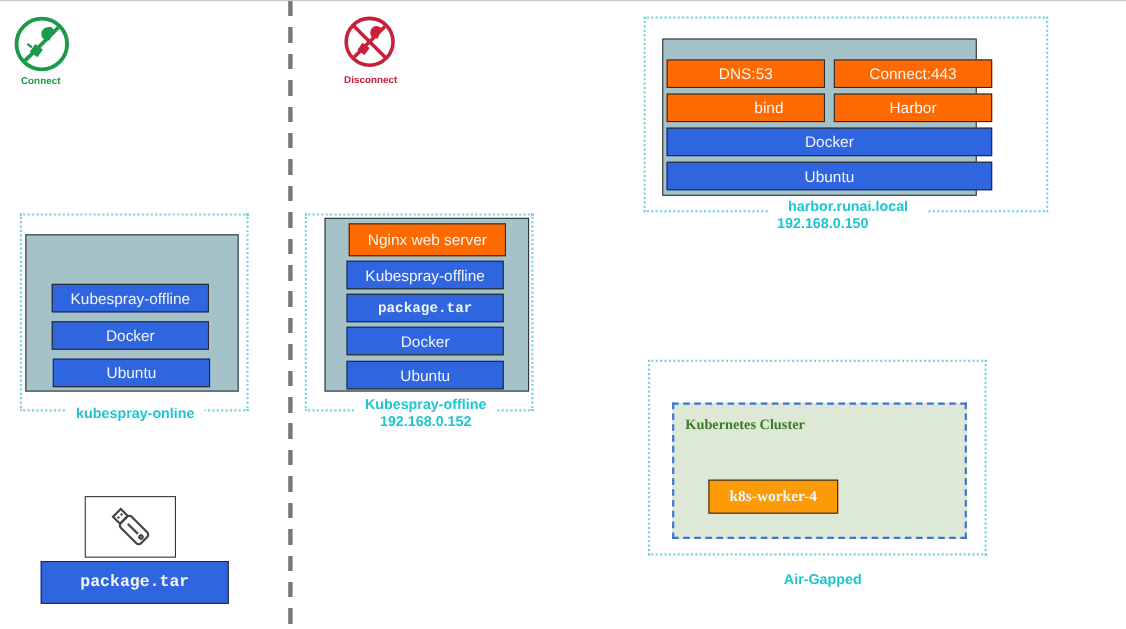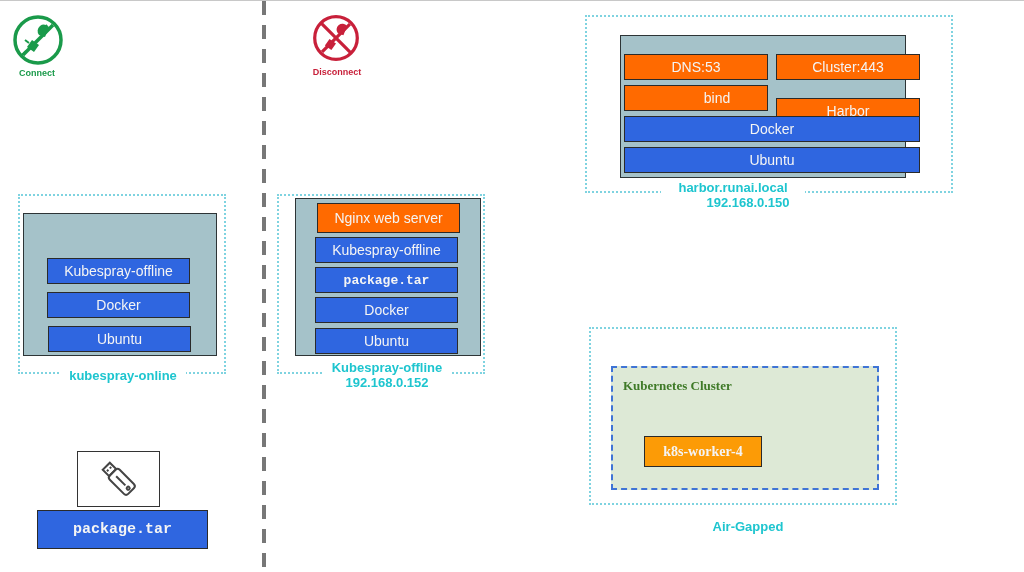--- a/index.html
+++ b/index.html
@@ -83,29 +83,29 @@
   <div class="blk orange" style="left:21px;top:4px;width:143px;height:30px;">Nginx web server</div>
   <div class="blk blue" style="left:19px;top:38px;width:143px;height:26px;">Kubespray-offline</div>
   <div class="blk blue mono" style="left:19px;top:68px;width:143px;height:26px;font-size:13px;">package.tar</div>
   <div class="blk blue" style="left:19px;top:98px;width:143px;height:26px;">Docker</div>
   <div class="blk blue" style="left:19px;top:129px;width:143px;height:26px;">Ubuntu</div>
 </div>
 <div class="label" style="left:322px;top:359px;width:130px;">Kubespray-offline</div>
 <div class="label" style="left:330px;top:374px;width:114px;background:transparent;">192.168.0.152</div>
 
 <div class="dotted" style="left:585px;top:14px;width:368px;height:178px;"></div>
-<div class="host" style="left:620px;top:34px;width:286px;height:143px;">
+<div class="host" style="left:602px;top:34px;width:286px;height:143px;">
   <div class="blk orange" style="left:3px;top:18px;width:144px;height:26px;">DNS:53</div>
-  <div class="blk orange" style="left:155px;top:18px;width:144px;height:26px;">Cluster:443</div>
+  <div class="blk orange" style="left:155px;top:18px;width:144px;height:26px;">Connect:443</div>
   <div class="blk orange" style="left:3px;top:49px;width:144px;height:26px;padding-left:42px;">bind</div>
-  <div class="blk orange" style="left:155px;top:49px;width:144px;height:26px;margin-top:13px;">Harbor</div>
+  <div class="blk orange" style="left:155px;top:49px;width:144px;height:26px;">Harbor</div>
   <div class="blk blue" style="left:3px;top:80px;width:296px;height:26px;">Docker</div>
   <div class="blk blue" style="left:3px;top:111px;width:296px;height:26px;">Ubuntu</div>
 </div>
-<div class="label" style="left:661px;top:179px;width:144px;">harbor.runai.local</div>
+<div class="label" style="left:699px;top:179px;width:144px;">harbor.runai.local</div>
 <div class="label" style="left:690px;top:194px;width:116px;background:transparent;">192.168.0.150</div>
 
 <div class="dotted" style="left:589px;top:326px;width:308px;height:178px;"></div>
 <div class="abs" style="left:611px;top:365px;width:268px;height:124px;background:#dde9d6;border:2px dashed #3f74d6;box-sizing:border-box;font-family:Liberation Serif, serif;">
   <div class="abs" style="left:10px;top:10px;color:#3f7a28;font-weight:bold;font-size:13px;">Kubernetes Cluster</div>
   <div class="blk amber" style="left:31px;top:68px;width:118px;height:31px;">k8s-worker-4</div>
 </div>
 <div class="label" style="left:670px;top:518px;width:156px;">Air-Gapped</div>
 
 </body></html>

